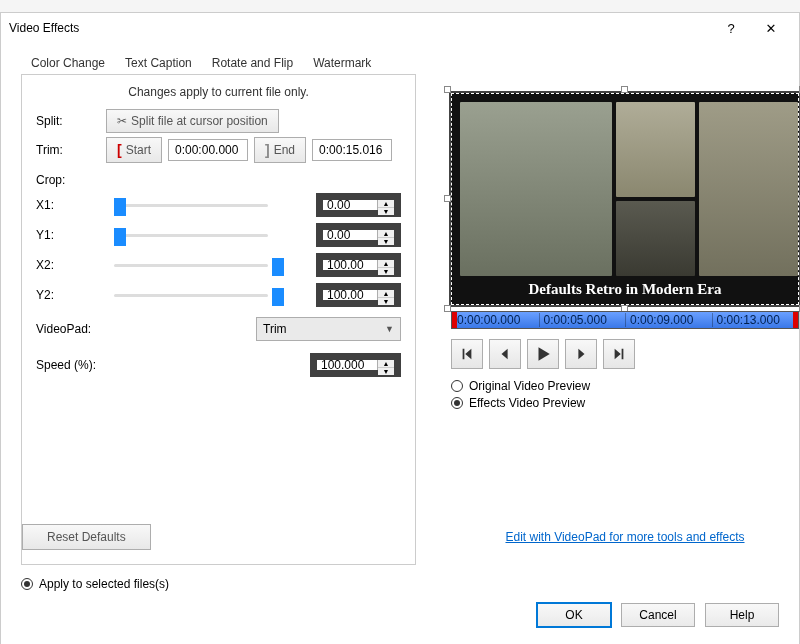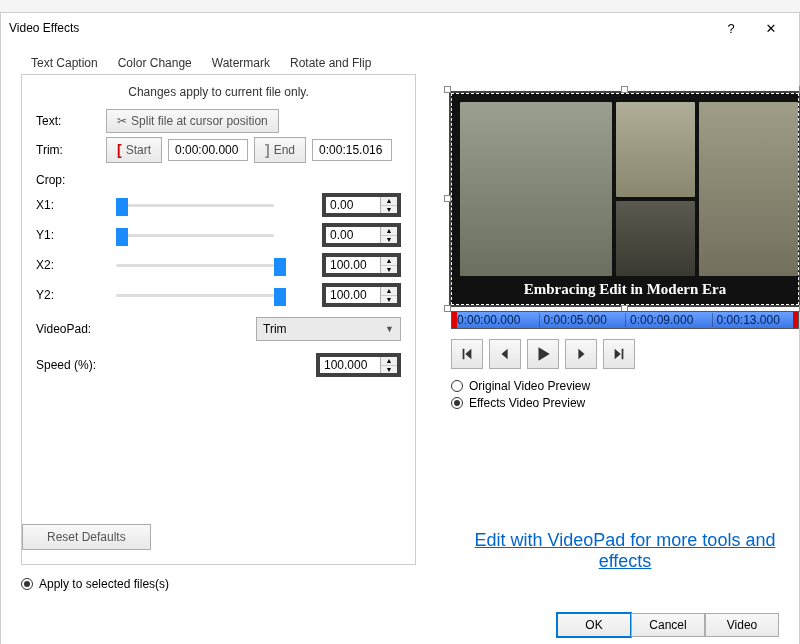--- a/index.html
+++ b/index.html
@@ -21,21 +21,21 @@
 .bracket.red { color: #c00; }
 .bracket.gray { color: #888; }
 .timebox { border: 1px solid #adadad; padding: 3px 6px; background: #fff; min-width: 80px; display: inline-block; text-align: left; }
 .trim-group { display: flex; align-items: center; gap: 6px; flex-wrap: nowrap; }
 .section-lbl { margin: 10px 0 6px 0; }
 .slider-row { display: flex; align-items: center; margin: 6px 0; gap: 24px; }
 .slider-row .lbl { width: 60px; }
 .slider { position: relative; width: 170px; height: 18px; }
 .slider .track { position: absolute; left: 0; right: 0; top: 8px; height: 3px; background: #ddd; border-radius: 2px; }
 .slider .thumb { position: absolute; top: 2px; width: 12px; height: 18px; background: #1a8cff; }
-.numbox { display: flex; align-items: stretch; border: 4px solid #404040; background: #fff; height: 24px; justify-content: center; }
+.numbox { display: flex; align-items: stretch; border: 7px solid #404040; background: #fff; height: 24px; justify-content: center; }
 .numbox input { border: none; width: 54px; padding: 2px 4px; outline: none; font-size: 12px; }
 .spinbtns { display: flex; flex-direction: column; border-left: 1px solid #adadad; }
 .spinbtns div { width: 16px; flex: 1; display: flex; align-items: center; justify-content: center; font-size: 7px; background: #f0f0f0; border-bottom: 1px solid #ccc; cursor: default; }
 .spinbtns div:last-child { border-bottom: none; }
 .select { display: flex; align-items: center; justify-content: space-between; border: 1px solid #adadad; background: #eaeaea; padding: 3px 6px; width: 145px; height: 24px; cursor: default; }
 .select .chev { font-size: 9px; color: #555; }
 .reset-wrap { position: absolute; bottom: 14px; left: 0; right: 0; text-align: left; }
 .reset-wrap .btn-raised { padding: 5px 24px; }
 .apply { margin-top: 12px; }
 .radio { display: flex; align-items: center; gap: 6px; margin: 3px 0; cursor: default; }
@@ -59,50 +59,50 @@
 .timeline { margin-top: 6px; height: 18px; position: relative; background: linear-gradient(#6aa0ff,#3a78e8); border: 1px solid #555; display: flex; align-items: center; color: #002050; font-size: 10px; }
 .timeline .mark { flex: 1; text-align: left; padding-left: 4px; border-left: 1px solid rgba(0,0,0,.3); }
 .timeline .mark:first-child { border-left: none; }
 .timeline .lcap { position: absolute; left: 0; top: 0; bottom: 0; width: 5px; background: #d00; }
 .timeline .rcap { position: absolute; right: 0; top: 0; bottom: 0; width: 5px; background: #d00; }
 .transport { display: flex; gap: 6px; margin-top: 10px; }
 .tbtn { width: 32px; height: 30px; border: 1px solid #adadad; background: linear-gradient(#f8f8f8,#e6e6e6); display: flex; align-items: center; justify-content: center; cursor: default; }
 .tbtn svg { width: 14px; height: 14px; fill: #333; }
 .prev-radios { margin-top: 10px; }
 .linkrow { margin-top: 120px; text-align: center; }
-.linkrow a { color: #0066cc; text-decoration: underline; cursor: pointer; font-size: 18px; }
-.dlg-btns { position: absolute; right: 20px; bottom: 18px; display: flex; }
+.linkrow a { color: #0066cc; text-decoration: underline; cursor: pointer; font-size: 12px; }
+.dlg-btns { position: absolute; right: 20px; bottom: 28px; display: flex; gap: 10px; }
 .dlg-btns .dbtn { min-width: 74px; padding: 4px 10px; border: 1px solid #adadad; background: linear-gradient(#f8f8f8,#eaeaea); text-align: center; cursor: default; }
 .dlg-btns .dbtn.primary { border: 1px solid #0078d7; outline: 1px solid #0078d7; }
 </style>
 </head>
 <body>
 
 <div class="window">
 
   <div class="titlebar">
     <span class="title">Video Effects</span>
     <div class="btn">?</div>
     <div class="btn">✕</div>
   </div>
 
   <div class="content">
 
     <div class="tabs">
+      <div class="tab">Color Change</div>
       <div class="tab">Text Caption</div>
-      <div class="tab">Color Change</div>
+      <div class="tab">Rotate and Flip</div>
       <div class="tab">Watermark</div>
-      <div class="tab">Rotate and Flip</div>
     </div>
 
     <div class="panel">
       <div class="note">Changes apply to current file only.</div>
 
       <div class="row">
-        <span class="lbl">Text:</span>
+        <span class="lbl">Split:</span>
         <span class="btn-raised">
           <span>✂</span>
           <span>Split file at cursor position</span>
         </span>
       </div>
 
       <div class="row">
         <span class="lbl">Trim:</span>
         <div class="trim-group">
           <span class="btn-raised">
@@ -222,21 +222,21 @@
     </div>
 
     <div class="right">
       <div class="preview">
         <div class="collage">
           <div class="cimg a"></div>
           <div class="cimg b"></div>
           <div class="cimg c"></div>
           <div class="cimg d"></div>
         </div>
-        <div class="caption">Embracing Edit in Modern Era</div>
+        <div class="caption">Defaults Retro in Modern Era</div>
         <div class="handles">
           <div class="handle h-tl"></div>
           <div class="handle h-tm"></div>
           <div class="handle h-tr"></div>
           <div class="handle h-ml"></div>
           <div class="handle h-mr"></div>
           <div class="handle h-bl"></div>
           <div class="handle h-bm"></div>
           <div class="handle h-br"></div>
         </div>
@@ -295,16 +295,16 @@
       <div class="linkrow">
         <a>Edit with VideoPad for more tools and effects</a>
       </div>
     </div>
 
   </div>
 
   <div class="dlg-btns">
     <div class="dbtn primary">OK</div>
     <div class="dbtn">Cancel</div>
-    <div class="dbtn">Video</div>
+    <div class="dbtn">Help</div>
   </div>
 
 </div>
 
 </body></html>

